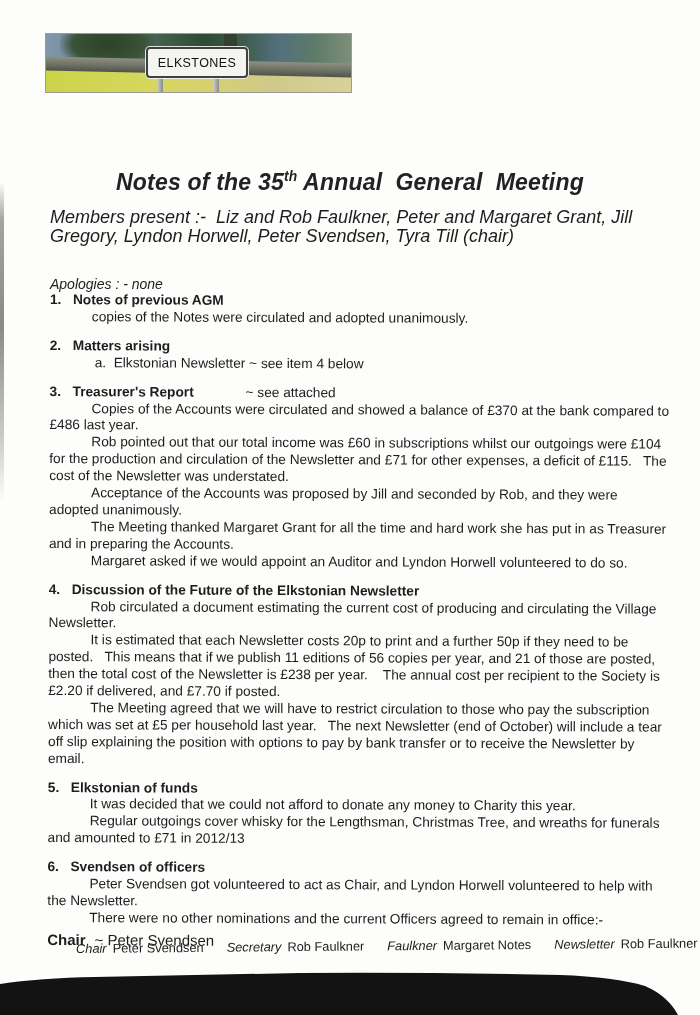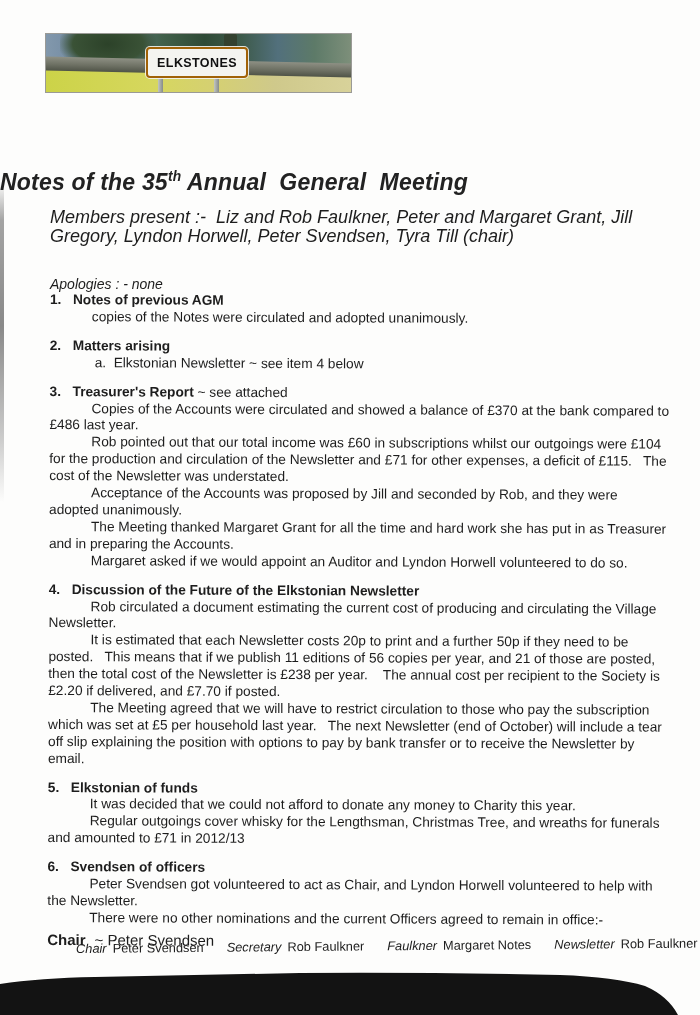--- a/index.html
+++ b/index.html
@@ -27,49 +27,49 @@
     background:radial-gradient(ellipse at 50% 35%, #2c4229 0%, #3a5236 52%, rgba(58,82,54,0) 74%); }
   .ph-trunk { position:absolute; left:178px; top:0; width:13px; height:40px; background:#33412f; border-radius:2px; }
   .ph-field { position:absolute; left:0; top:31px; right:0; bottom:0;
     background:linear-gradient(90deg,#ccd348 0%,#d6d75e 35%,#d5d072 55%,#cfc98b 75%,#d8d29a 100%); }
   .ph-wall  { position:absolute; left:-4px; top:26px; right:-4px; height:14px;
     background:linear-gradient(#8e9084,#6e7164 55%,#4f5347); transform:rotate(1.3deg); border-radius:3px; }
   .ph-post  { position:absolute; top:39px; width:5px; height:19px;
     background:linear-gradient(90deg,#c2c6c2,#878c89); }
   .ph-sign {
     position:absolute; left:100px; top:13px; width:98px; height:27px;
-    background:#f4f4f0; border:2px solid #a16207; border-radius:4px;
+    background:#f4f4f0; border:2px solid #404040; border-radius:4px;
     display:flex; align-items:center; justify-content:center;
-    font-weight:700; font-size:12.5px; letter-spacing:.4px; color:#111;
+    font-weight:400; font-size:12.5px; letter-spacing:.4px; color:#111;
     box-shadow:0 0 0 1px rgba(244,244,240,.9);
   }
 
   
-  .title { position:absolute; top:99px; left:0; width:700px; text-align:left;
+  .title { position:absolute; top:99px; left:0; width:700px; text-align:center;
     font-weight:700; font-style:italic; font-size:23px; line-height:31px;
     color:#222; white-space:pre-wrap; letter-spacing:.2px; }
   .title sup { font-size:60%; }
   .subtitle { position:absolute; top:172px; left:0; width:700px; text-align:center;
     font-style:italic; font-size:13.5px; color:#222; white-space:pre-wrap; }
   .subtitle sup { font-size:62%; }
 
   .members { position:absolute; top:208px; left:50px; width:618px; margin:0;
     font-style:italic; font-size:18px; line-height:18.5px; white-space:pre-wrap; }
   .apologies { position:absolute; top:276px; left:50px; margin:0;
     font-style:italic; font-size:14px; }
 
   
   .sections { position:absolute; top:292px; left:50px; width:620px;
     font-size:13.7px; line-height:16.9px;
     transform:rotate(0.25deg); transform-origin:0 0; }
   .sec { margin:0 0 12px 0; }
   .head { margin:0; }
   .num { display:inline-block; width:23px; font-weight:700; }
   .ttl { font-weight:700; }
-  .sfx { font-weight:400; }
+  .sfx { font-weight:400;padding-left:48px; }
   .para { margin:0; text-indent:42px; white-space:pre-wrap; }
   .sub-item { margin:0 0 0 45px; white-space:pre-wrap; }
   .officer-line { margin-top:5px; font-size:15px; }
   .ol-label { font-weight:700; margin-right:9px; }
 
   
   .footer { position:absolute; top:941px; left:76px; width:600px;
     font-size:12.8px; transform:rotate(-0.5deg); transform-origin:0 50%; white-space:nowrap; }
   .off { margin-right:23px; }
   .role { font-style:italic; margin-right:6px; }

